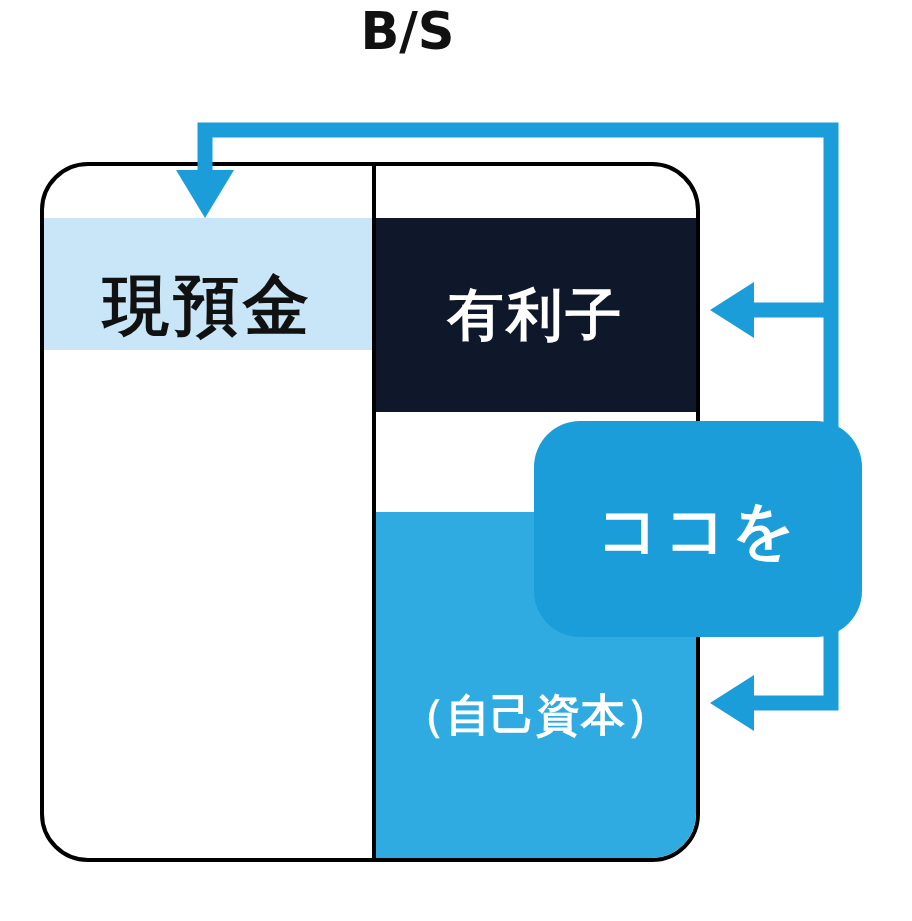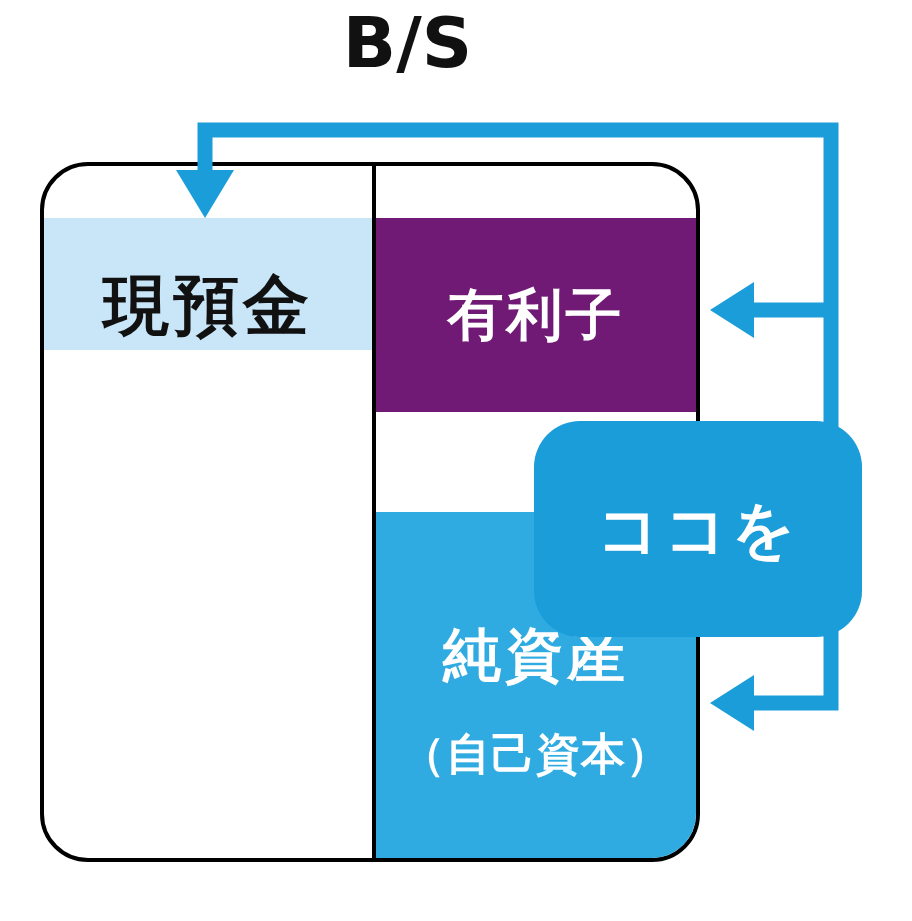--- a/index.html
+++ b/index.html
@@ -14,21 +14,21 @@
     font-family: "DejaVu Sans", sans-serif;
     overflow: hidden;
   }
 
   .title {
     position: absolute;
     left: 0;
     top: 2px;
     width: 815px;
     text-align: center;
-    font-size: 70px;
+    font-size: 51px;
     font-weight: bold;
     color: #111111;
     z-index: 1;
   }
 
   
   .bs-box {
     position: absolute;
     left: 40px;
     top: 162px;
@@ -73,21 +73,21 @@
     letter-spacing: 4px;
     margin-top: 44px;
   }
 
   .debt-block {
     position: absolute;
     left: 332px;
     top: 52px;
     right: 0;
     height: 194px;
-    background: #701a75;
+    background: #0f172a;
     color: #ffffff;
     display: flex;
     flex-direction: column;
     align-items: center;
     justify-content: center;
   }
   .debt-block .line {
     font-size: 56px;
     font-weight: bold;
     line-height: 1.22;
@@ -162,21 +162,20 @@
 
     <div class="cash-band">
       <span class="label">現預金</span>
     </div>
 
     <div class="debt-block">
       <span class="line">有利子</span>
     </div>
 
     <div class="equity-block">
-      <span class="main">純資産</span>
       <span class="sub">（自己資本）</span>
     </div>
 
     <div class="divider"></div>
 
   </div>
 </div>
 
 <svg class="arrows" width="912" height="921" viewBox="0 0 912 921">
   <path d="M205 178 L205 130 L831 130 L831 703 L752 703" fill="none" stroke="#1b9dd9" stroke-width="15" stroke-linejoin="miter"></path>

